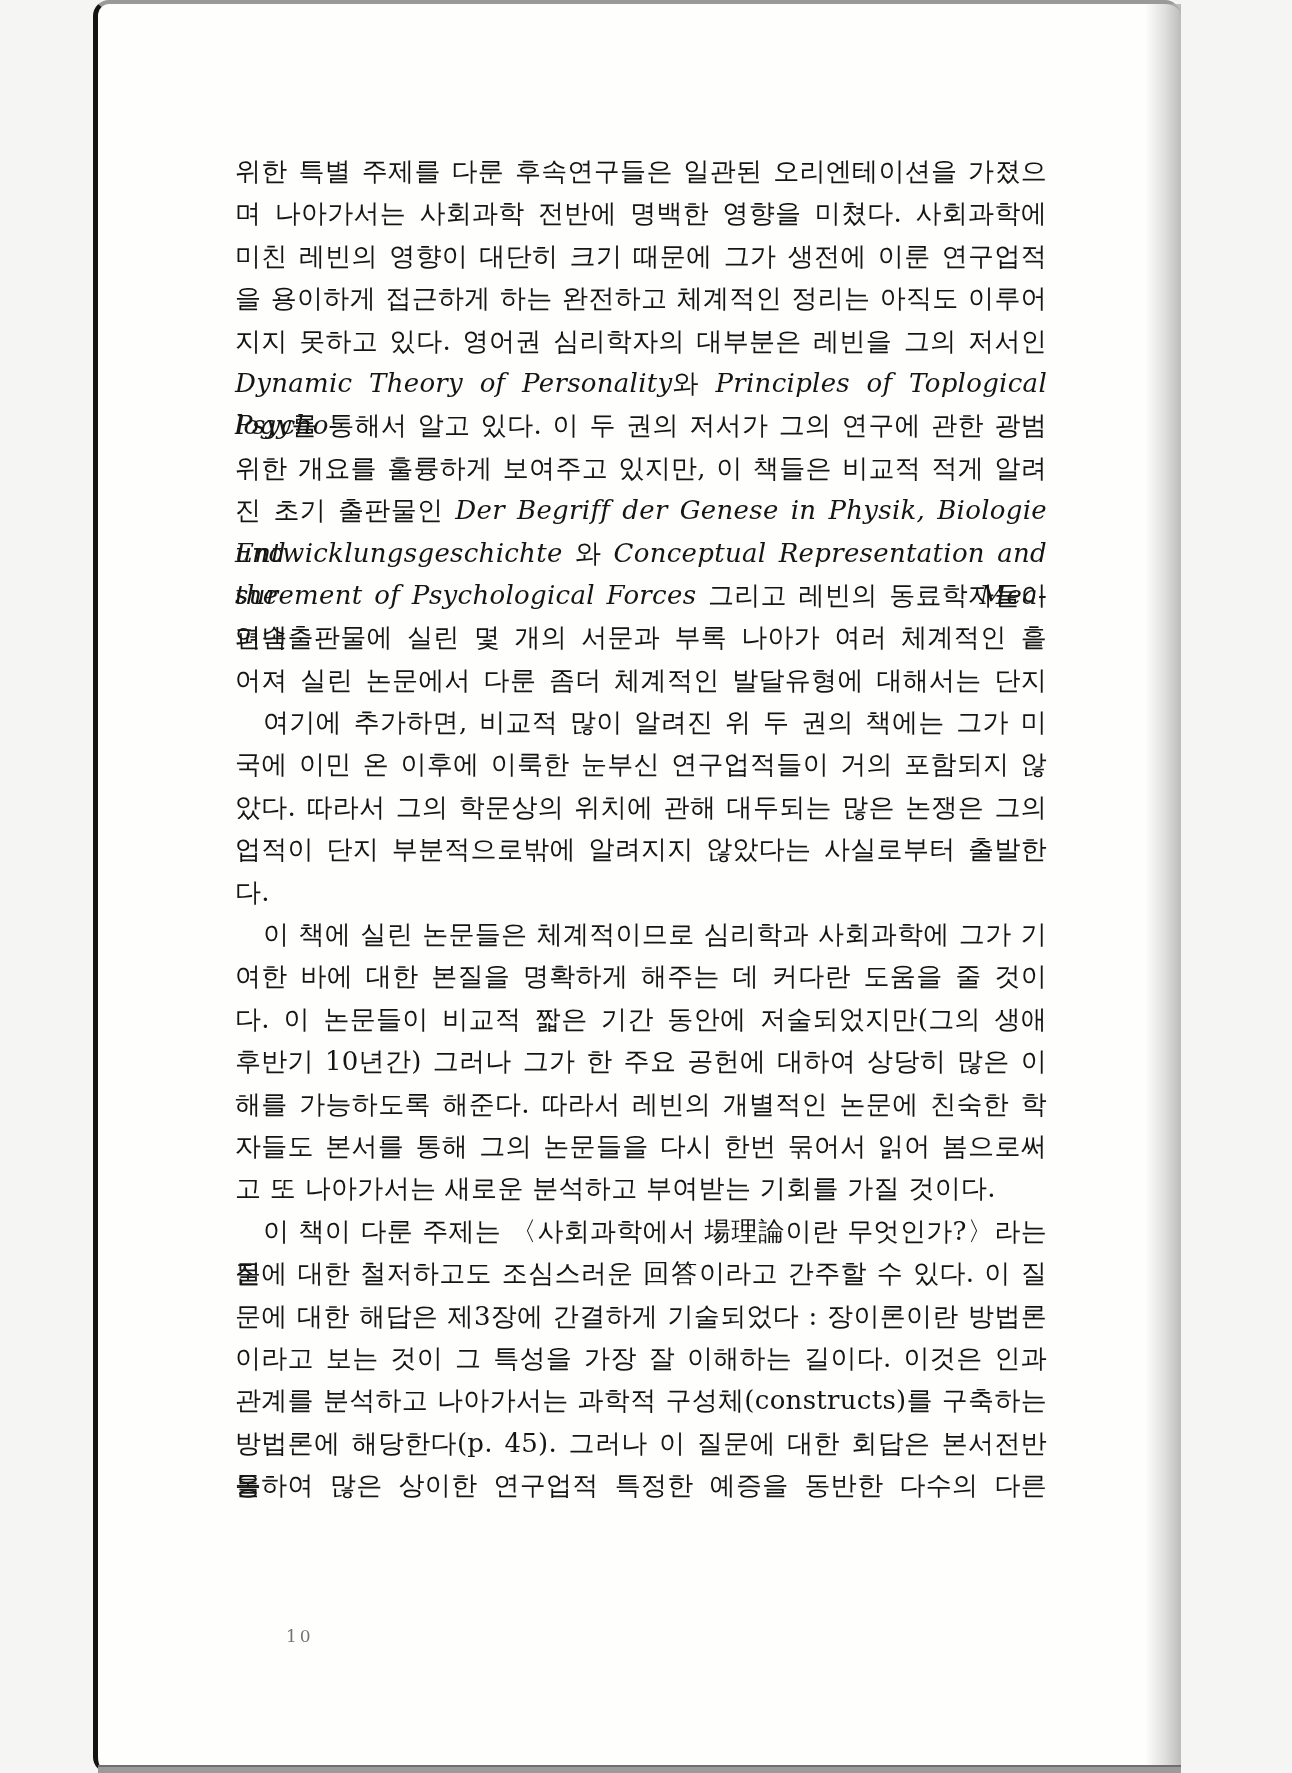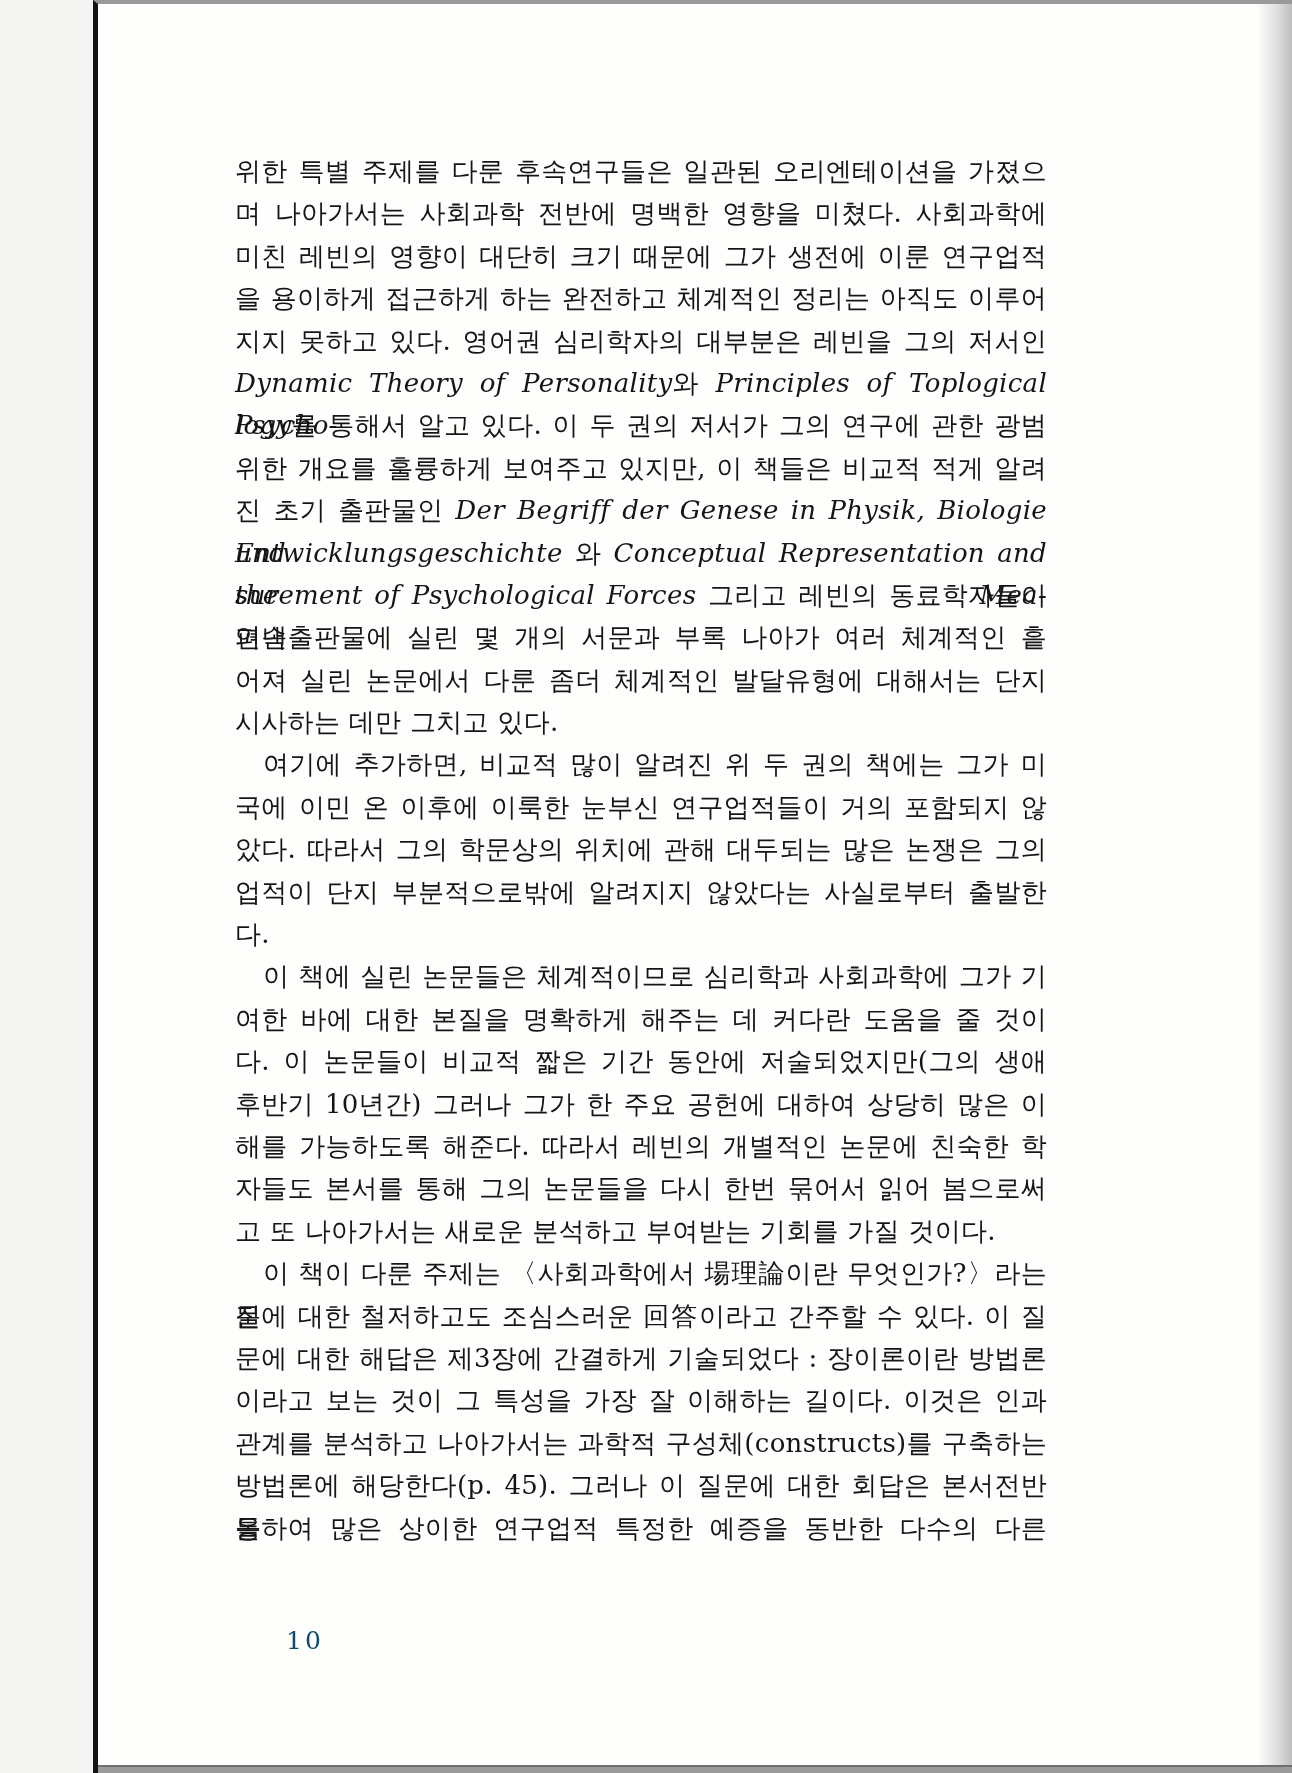--- a/index.html
+++ b/index.html
@@ -12,26 +12,27 @@
     height: 1773px;
     position: relative;
     background: #f5f5f4;
     overflow: hidden;
     font-family: "DejaVu Serif", "Liberation Serif", serif;
   }
   .page {
     position: absolute;
     left: 93px;
     top: 0;
-    width: 1200px;
+    width: 1088px;
     height: 1773px;
     background: var(--page-bg, #fefefd);
     border-left: 5px solid var(--edge-dark, #141414);
     border-top: 4px solid var(--edge-top, #9a9a9a);
     box-sizing: border-box;
+    border-radius: 16px;
   }
   .right-shade {
     position: absolute;
     right: 0;
     top: 0;
     width: 36px;
     height: 100%;
     background: linear-gradient(to right,
       rgba(189,189,189,0) 0%,
       rgba(186,186,186,0.45) 55%,
@@ -74,23 +75,23 @@
     text-indent: 28px;
   }
   .it {
     font-style: italic;
     margin-top: 32px;
   }
   .page-number {
     position: absolute;
     left: 188px;      
     top: 1622px;
-    font-size: 25px;
+    font-size: 17px;
     letter-spacing: 3px;
-    color: #0c4a6e;
+    color: #737373;
     font-variant-numeric: oldstyle-nums;
   }
 </style>
 </head>
 <body style="--page-bg: #fefefd; --edge-dark: #141414; --edge-top: #9a9a9a; --band-gray: #9b9b9b; background: rgb(245, 245, 244);">
 
 <div class="page">
   <div class="text-block">
       <div class="line"><span>위한 특별 주제를 다룬 후속연구들은 일관된 오리엔테이션을 가졌으</span></div>
       <div class="line"><span>며 나아가서는 사회과학 전반에 명백한 영향을 미쳤다. 사회과학에</span></div>
@@ -98,21 +99,20 @@
       <div class="line"><span>을 용이하게 접근하게 하는 완전하고 체계적인 정리는 아직도 이루어</span></div>
       <div class="line"><span>지지 못하고 있다. 영어권 심리학자의 대부분은 레빈을 그의 저서인</span></div>
       <div class="line"><span class="it">Dynamic Theory of Personality</span><span>와 </span><span class="it">Principles of Toplogical Psycho-</span></div>
       <div class="line"><span class="it">logy</span><span>를 통해서 알고 있다. 이 두 권의 저서가 그의 연구에 관한 광범</span></div>
       <div class="line"><span>위한 개요를 훌륭하게 보여주고 있지만, 이 책들은 비교적 적게 알려</span></div>
       <div class="line"><span>진 초기 출판물인 </span><span class="it">Der Begriff der Genese in Physik, Biologie und</span></div>
       <div class="line"><span class="it">Entwicklungsgeschichte</span><span> 와 </span><span class="it">Conceptual Representation and the Mea-</span></div>
       <div class="line"><span class="it">surement of Psychological Forces</span><span> 그리고 레빈의 동료학자들이 펴낸</span></div>
       <div class="line"><span>연속출판물에 실린 몇 개의 서문과 부록 나아가 여러 체계적인 흩</span></div>
       <div class="line"><span>어져 실린 논문에서 다룬 좀더 체계적인 발달유형에 대해서는 단지</span></div>
-      <div class="line pend"><span>시사하는 데만 그치고 있다.</span></div>
       <div class="line ind"><span>여기에 추가하면, 비교적 많이 알려진 위 두 권의 책에는 그가 미</span></div>
       <div class="line"><span>국에 이민 온 이후에 이룩한 눈부신 연구업적들이 거의 포함되지 않</span></div>
       <div class="line"><span>았다. 따라서 그의 학문상의 위치에 관해 대두되는 많은 논쟁은 그의</span></div>
       <div class="line"><span>업적이 단지 부분적으로밖에 알려지지 않았다는 사실로부터 출발한</span></div>
       <div class="line pend"><span>다.</span></div>
       <div class="line ind"><span>이 책에 실린 논문들은 체계적이므로 심리학과 사회과학에 그가 기</span></div>
       <div class="line"><span>여한 바에 대한 본질을 명확하게 해주는 데 커다란 도움을 줄 것이</span></div>
       <div class="line"><span>다. 이 논문들이 비교적 짧은 기간 동안에 저술되었지만(그의 생애</span></div>
       <div class="line"><span>후반기 10년간) 그러나 그가 한 주요 공헌에 대하여 상당히 많은 이</span></div>
       <div class="line"><span>해를 가능하도록 해준다. 따라서 레빈의 개별적인 논문에 친숙한 학</span></div>

